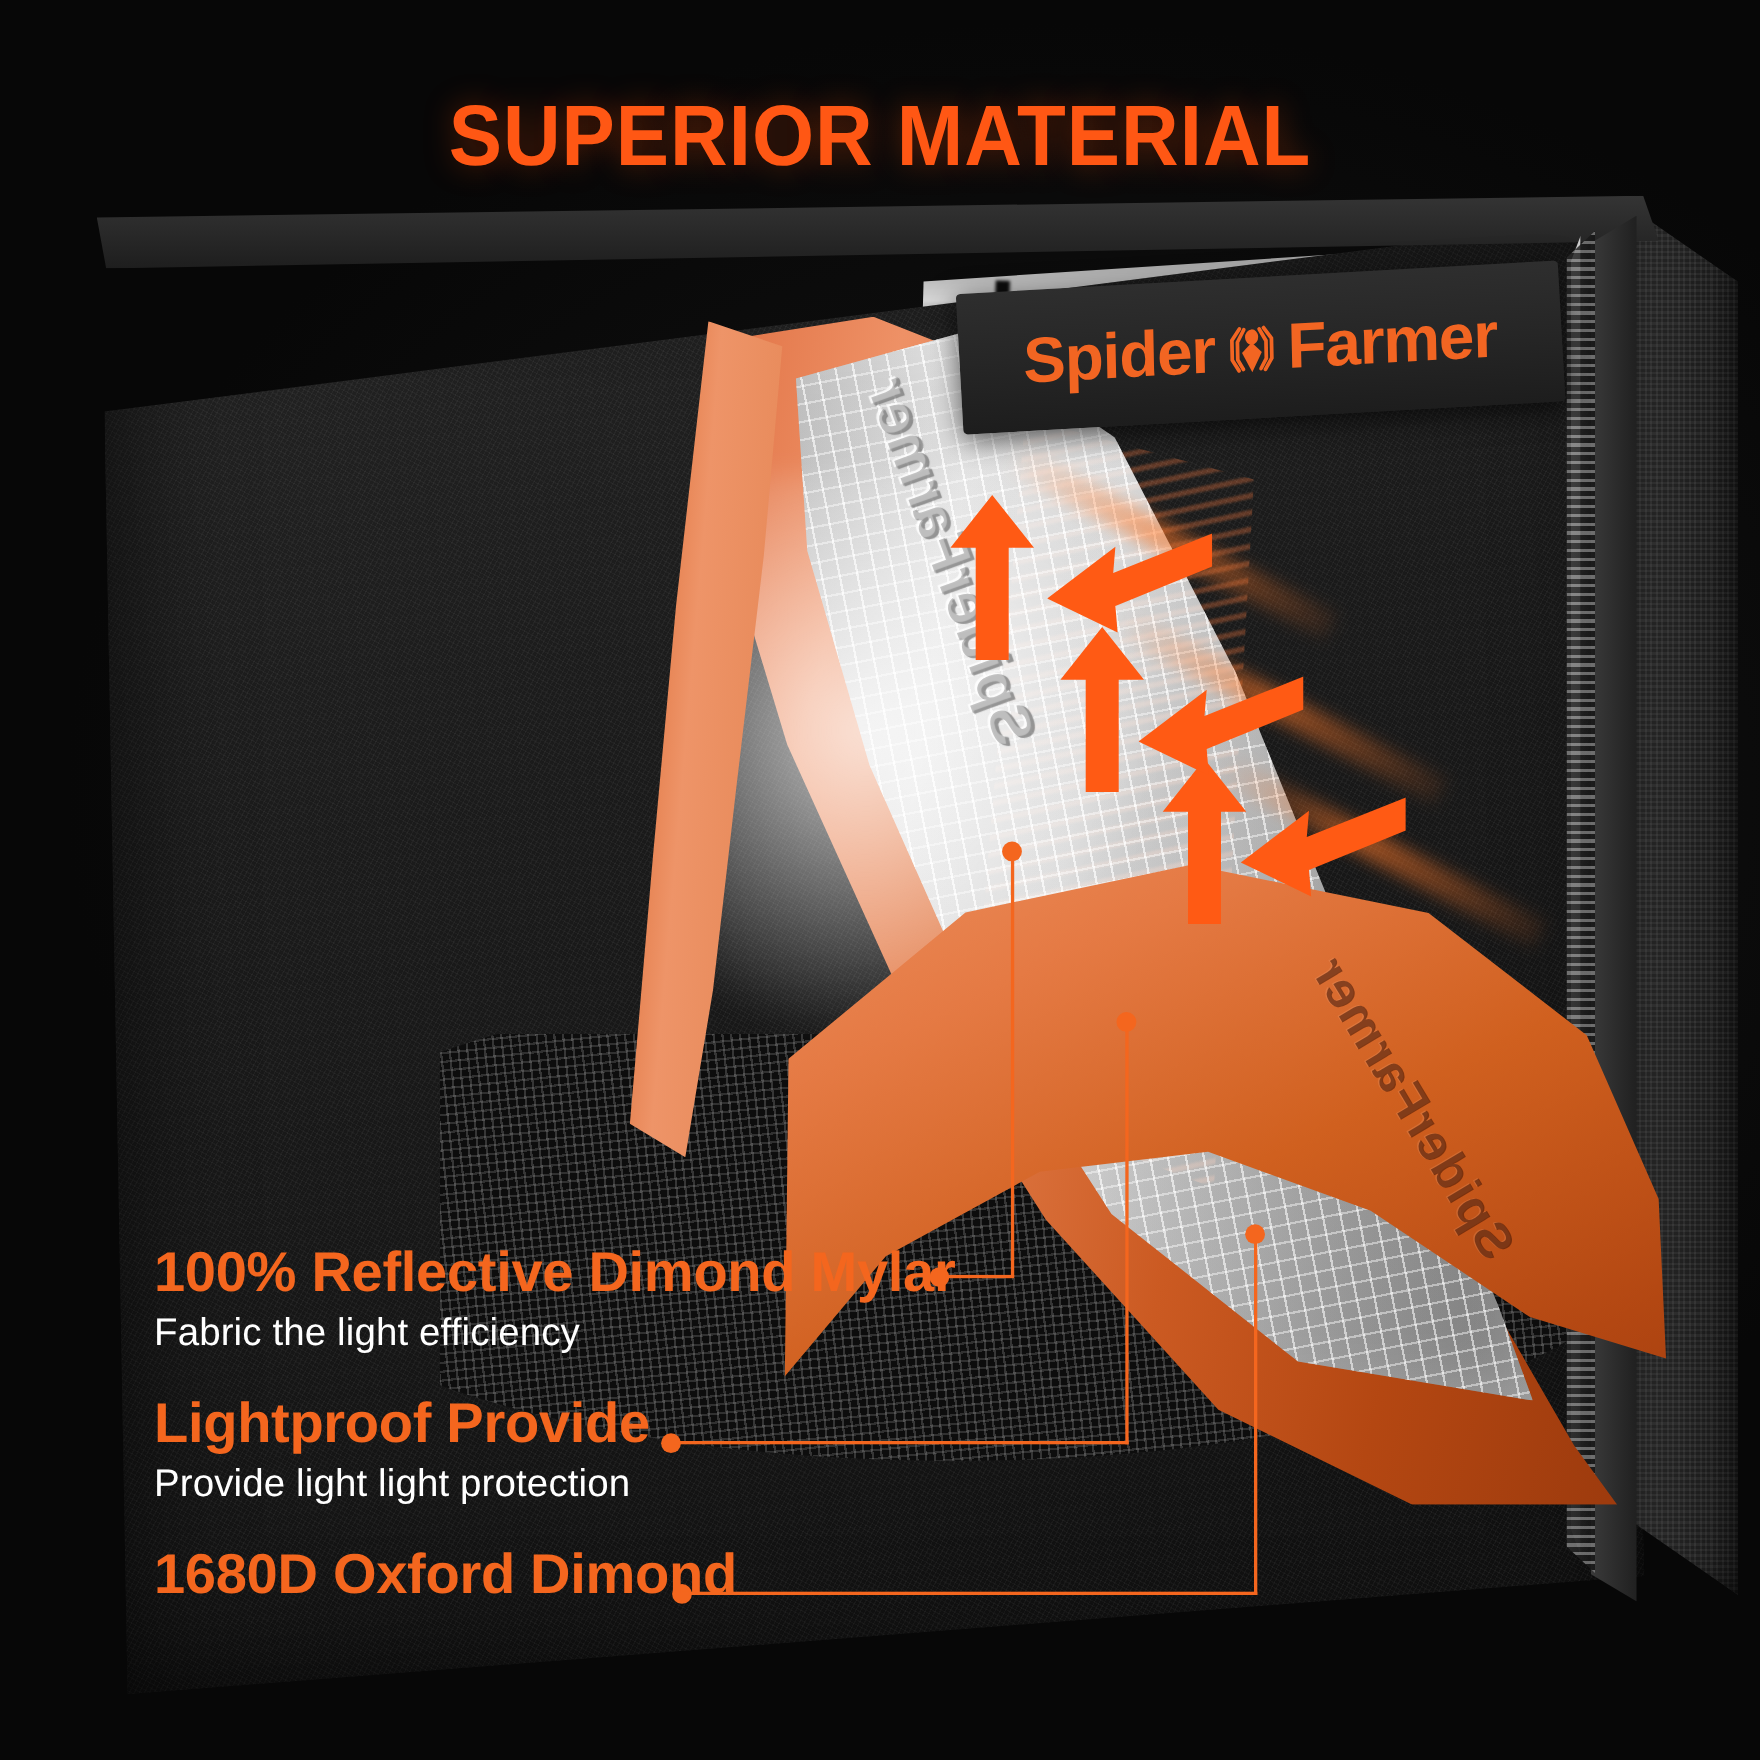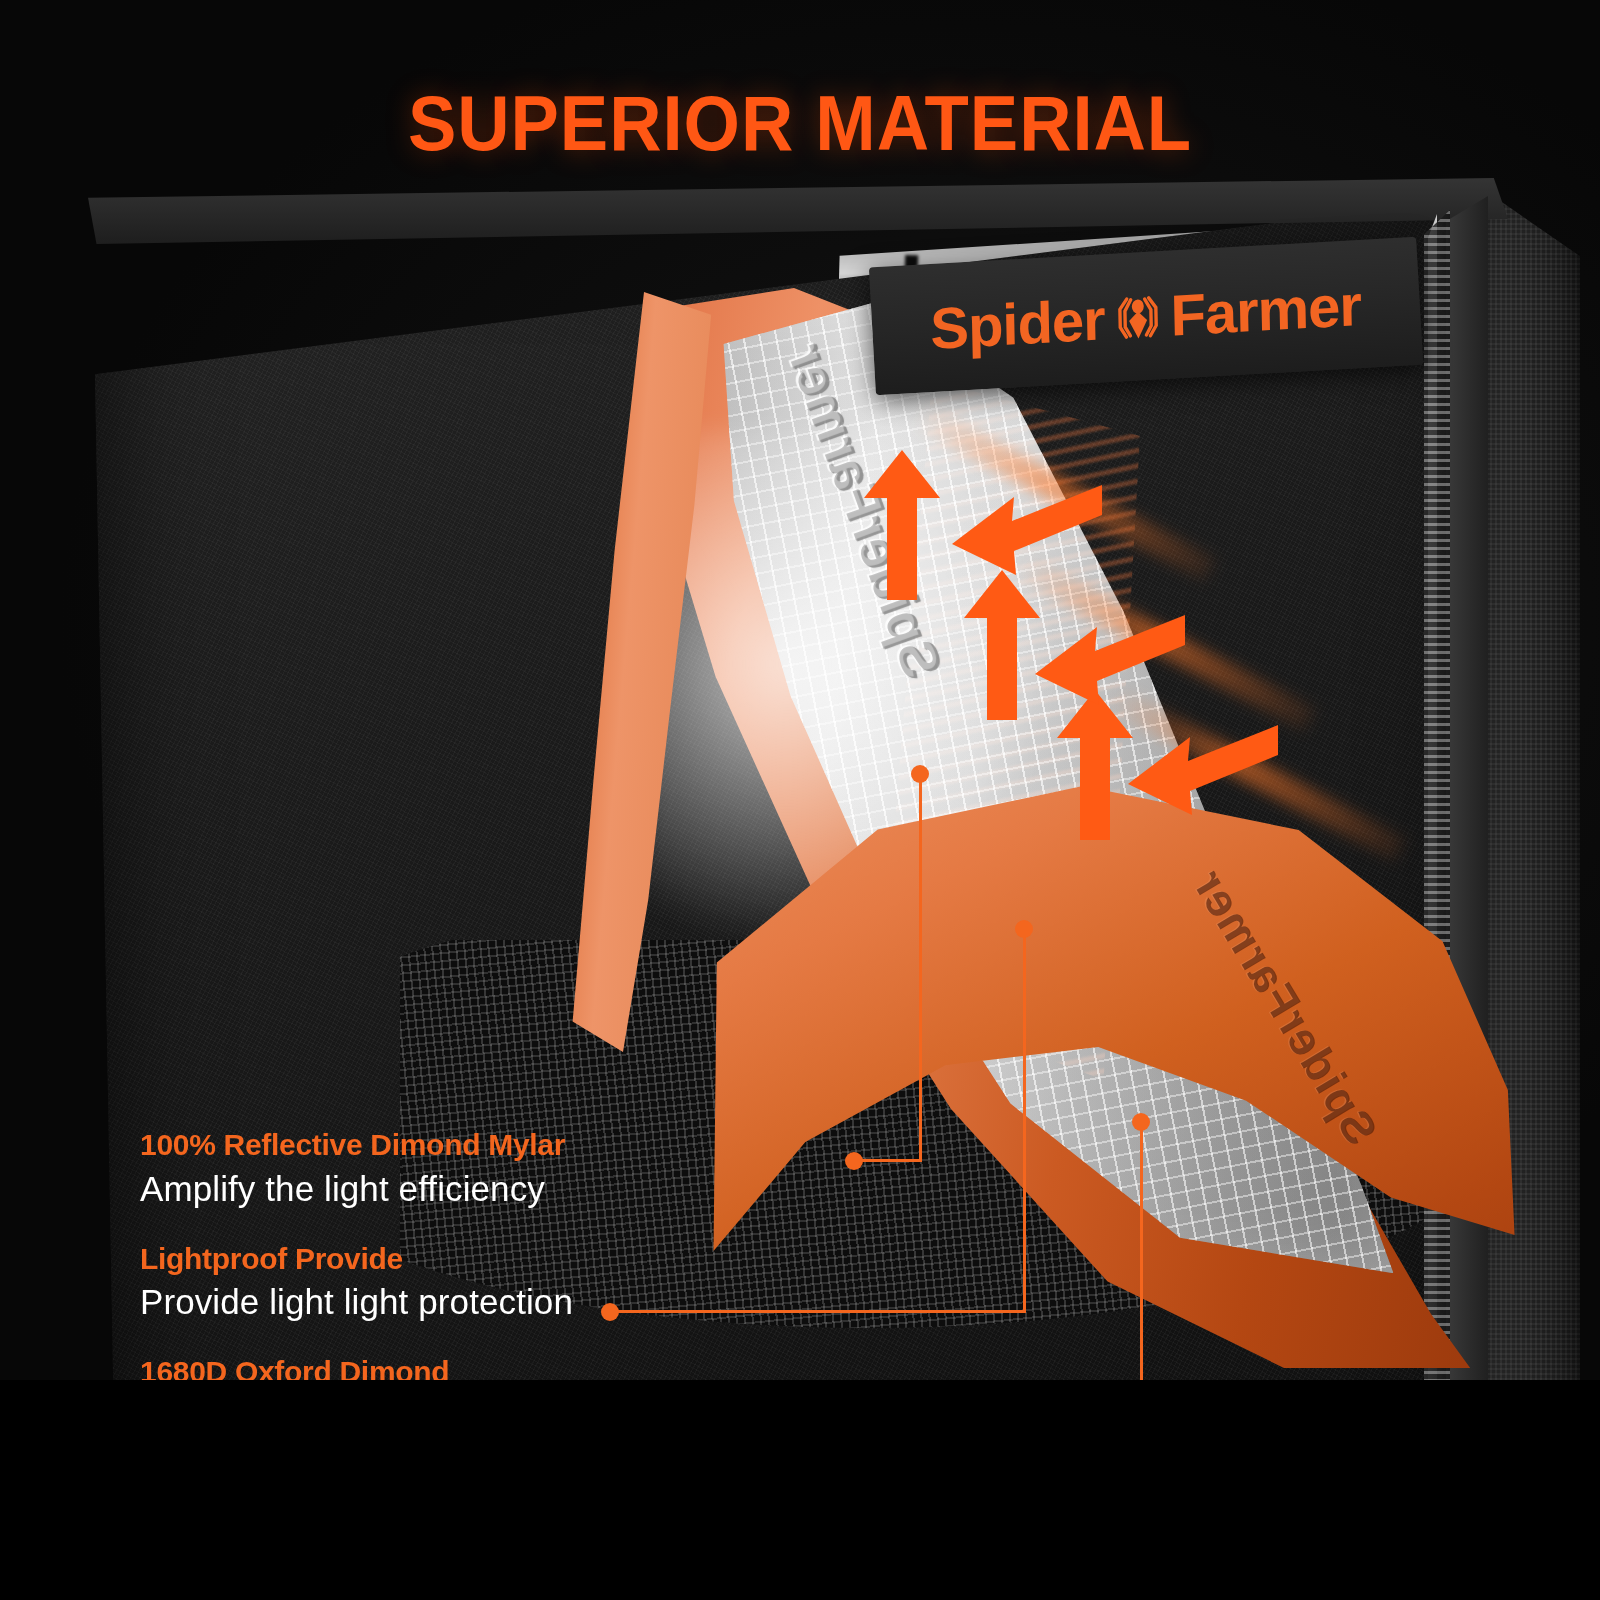--- a/index.html
+++ b/index.html
@@ -6,21 +6,21 @@
   * { margin:0; padding:0; box-sizing:border-box; }
   html,body { background:#000; }
   body {
     width:1600px; height:1600px;
     font-family:"Liberation Sans", sans-serif;
     overflow:hidden;
   }
 
   #stage {
     position:relative;
-    width:1600px; height:1380px;
+    width:1600px; height:1600px;
     background:
       radial-gradient(ellipse 900px 700px at 60% 45%, #181818 0%, #0d0d0d 55%, #070707 100%),
       #080808;
     overflow:hidden;
   }
 
   
   #headline {
     position:absolute; left:0; top:78px; width:1600px;
     text-align:center;
@@ -274,21 +274,21 @@
     position:absolute;
     background:linear-gradient(90deg, rgba(255,120,40,0) 0%, rgba(255,120,40,.55) 45%, rgba(255,120,40,.08) 100%);
     filter:blur(7px);
     pointer-events:none;
   }
 
   
   #features { position:absolute; left:140px; top:1128px; width:900px; }
   .feature { margin-bottom:32px; position:relative; }
   .f-title {
-    color:#F4661E; font-size:30px; font-weight:bold;
+    color:#F4661E; font-size:51px; font-weight:bold;
     letter-spacing:-.3px; display:inline-block;
     line-height:1.12;
   }
   .f-sub { color:#FFFFFF; font-size:35px; line-height:1.2; margin-top:6px; letter-spacing:.1px;}
 
   
   .leader { position:absolute; background:#F4661E; }
   .ldot {
     position:absolute; width:18px; height:18px; border-radius:50%;
     background:#F4661E;
@@ -394,21 +394,21 @@
     <div class="ldot" style="left:611px; top:1440px;"></div>
     <div class="leader" style="left:620px; top:1447px; width:523px; height:3px;"></div>
     <div class="leader" style="left:1140px; top:1123px; width:3px; height:327px;"></div>
     <div class="ldot" style="left:1132px; top:1113px;"></div>
   </div>
 
   <div id="features">
 
     <div class="feature">
       <div class="f-title">100% Reflective Dimond Mylar</div>
-      <div class="f-sub">Amplify the light efficiency</div>
+      <div class="f-sub">Fabric the light efficiency</div>
     </div>
 
     <div class="feature">
       <div class="f-title">Lightproof Provide</div>
       <div class="f-sub">Provide light light protection</div>
     </div>
 
     <div class="feature">
       <div class="f-title">1680D Oxford Dimond</div>
     </div>

